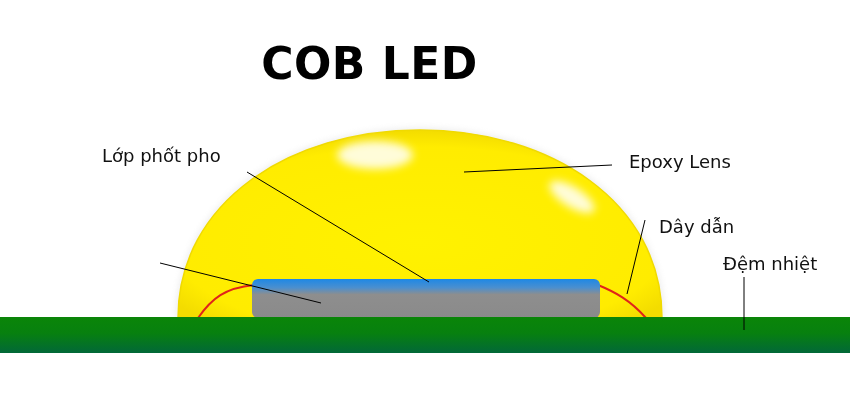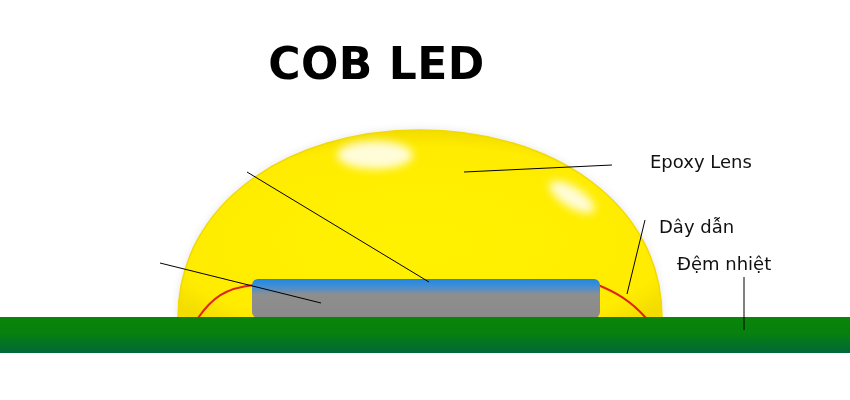--- a/index.html
+++ b/index.html
@@ -13,21 +13,20 @@
     }
     #title {
       position: absolute;
       left: 0; top: 38px;
       width: 739px;
       text-align: center;
       font-size: 44px;
       font-weight: bold;
       color: #000;
       letter-spacing: 0.5px;
-      margin-left: 7px;
     }
     .label {
       position: absolute;
       font-size: 18px;
       color: #111;
       white-space: nowrap;
     }
     svg { position: absolute; left: 0; top: 0; }
   </style>
 </head>
@@ -76,16 +75,17 @@
 
     <rect x="0" y="317" width="850" height="36" fill="url(#padGrad)"></rect>
 
     <line x1="247" y1="172" x2="429" y2="282" stroke="#000" stroke-width="1"></line>
     <line x1="160" y1="263" x2="321" y2="303" stroke="#000" stroke-width="1"></line>
     <line x1="464" y1="172" x2="612" y2="165" stroke="#000" stroke-width="1"></line>
     <line x1="645" y1="220" x2="627" y2="294" stroke="#000" stroke-width="1"></line>
     <line x1="744" y1="277" x2="744" y2="330" stroke="#000" stroke-width="1"></line>
   </svg>
 
-  <div class="label" style="left:650px; top:151px;">Epoxy Lens</div>
+  <div class="label" style="left:102px; top:145px;">Lớp phốt pho</div>
+  <div class="label" style="left:629px; top:151px;">Epoxy Lens</div>
   <div class="label" style="left:659px; top:216px;">Dây dẫn</div>
-  <div class="label" style="left:677px; top:253px;text-align:center;">Đệm nhiệt</div>
+  <div class="label" style="left:723px; top:253px;text-align:center;">Đệm nhiệt</div>
 </div>
 
 </body></html>

